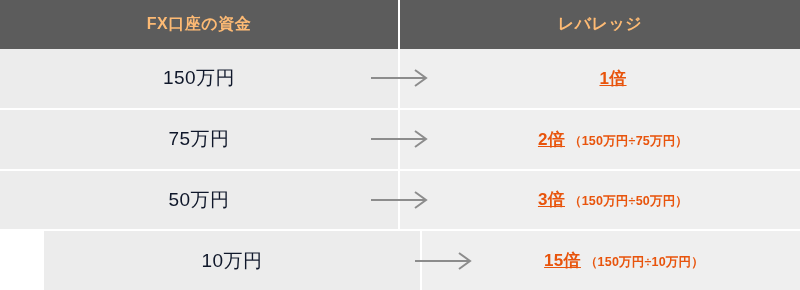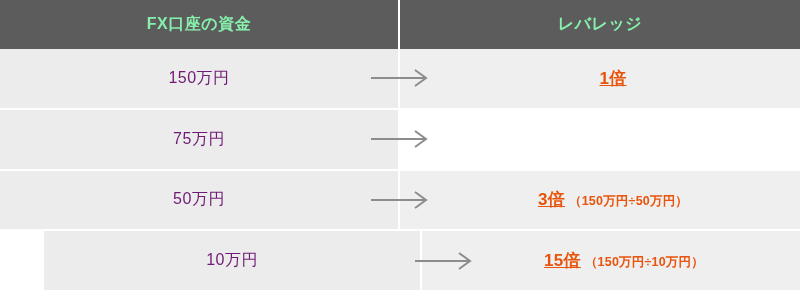--- a/index.html
+++ b/index.html
@@ -27,21 +27,21 @@
   .table-header {
     display: flex;
     height: 49px;
     flex: 0 0 49px;
     background: #5c5c5c;
   }
   .header-cell {
     display: flex;
     align-items: center;
     justify-content: center;
-    color: #86efac;
+    color: #fdba74;
     font-size: 16px;
     font-weight: bold;
     letter-spacing: 0.5px;
     box-sizing: border-box;
   }
   .header-cell.left {
     width: 400px;
     border-right: 2px solid #ffffff;
   }
   .header-cell.right {
@@ -80,22 +80,22 @@
     width: 400px;
     background: #ececec;
     border-right: 2px solid #ffffff;
   }
   .cell.leverage {
     width: 400px;
     background: #efefef;
   }
 
   .amount-text {
-    color: #701a75;
-    font-size: 16px;
+    color: #0f172a;
+    font-size: 19px;
     letter-spacing: 0.5px;
   }
 
   
   .arrow-icon {
     position: absolute;
     left: 400px;
     top: 50%;
     transform: translate(-50%, -50%);
     width: 62px;
@@ -161,20 +161,26 @@
           <line x1="2" y1="11" x2="56" y2="11" stroke="#8c8c8c" stroke-width="2"></line>
           <polyline points="46,3 57,11 46,19" fill="none" stroke="#8c8c8c" stroke-width="2"></polyline>
         </svg>
       </span>
     </div>
 
     <div class="table-row">
       <div class="cell amount">
         <span class="amount-text">75万円</span>
       </div>
+      <div class="cell leverage">
+        <div class="leverage-content">
+          <span class="leverage-main">2倍</span>
+          <span class="leverage-note">（150万円÷75万円）</span>
+        </div>
+      </div>
       <span class="arrow-icon">
         <svg viewBox="0 0 62 22" xmlns="http://www.w3.org/2000/svg">
           <line x1="2" y1="11" x2="56" y2="11" stroke="#8c8c8c" stroke-width="2"></line>
           <polyline points="46,3 57,11 46,19" fill="none" stroke="#8c8c8c" stroke-width="2"></polyline>
         </svg>
       </span>
     </div>
 
     <div class="table-row">
       <div class="cell amount">

